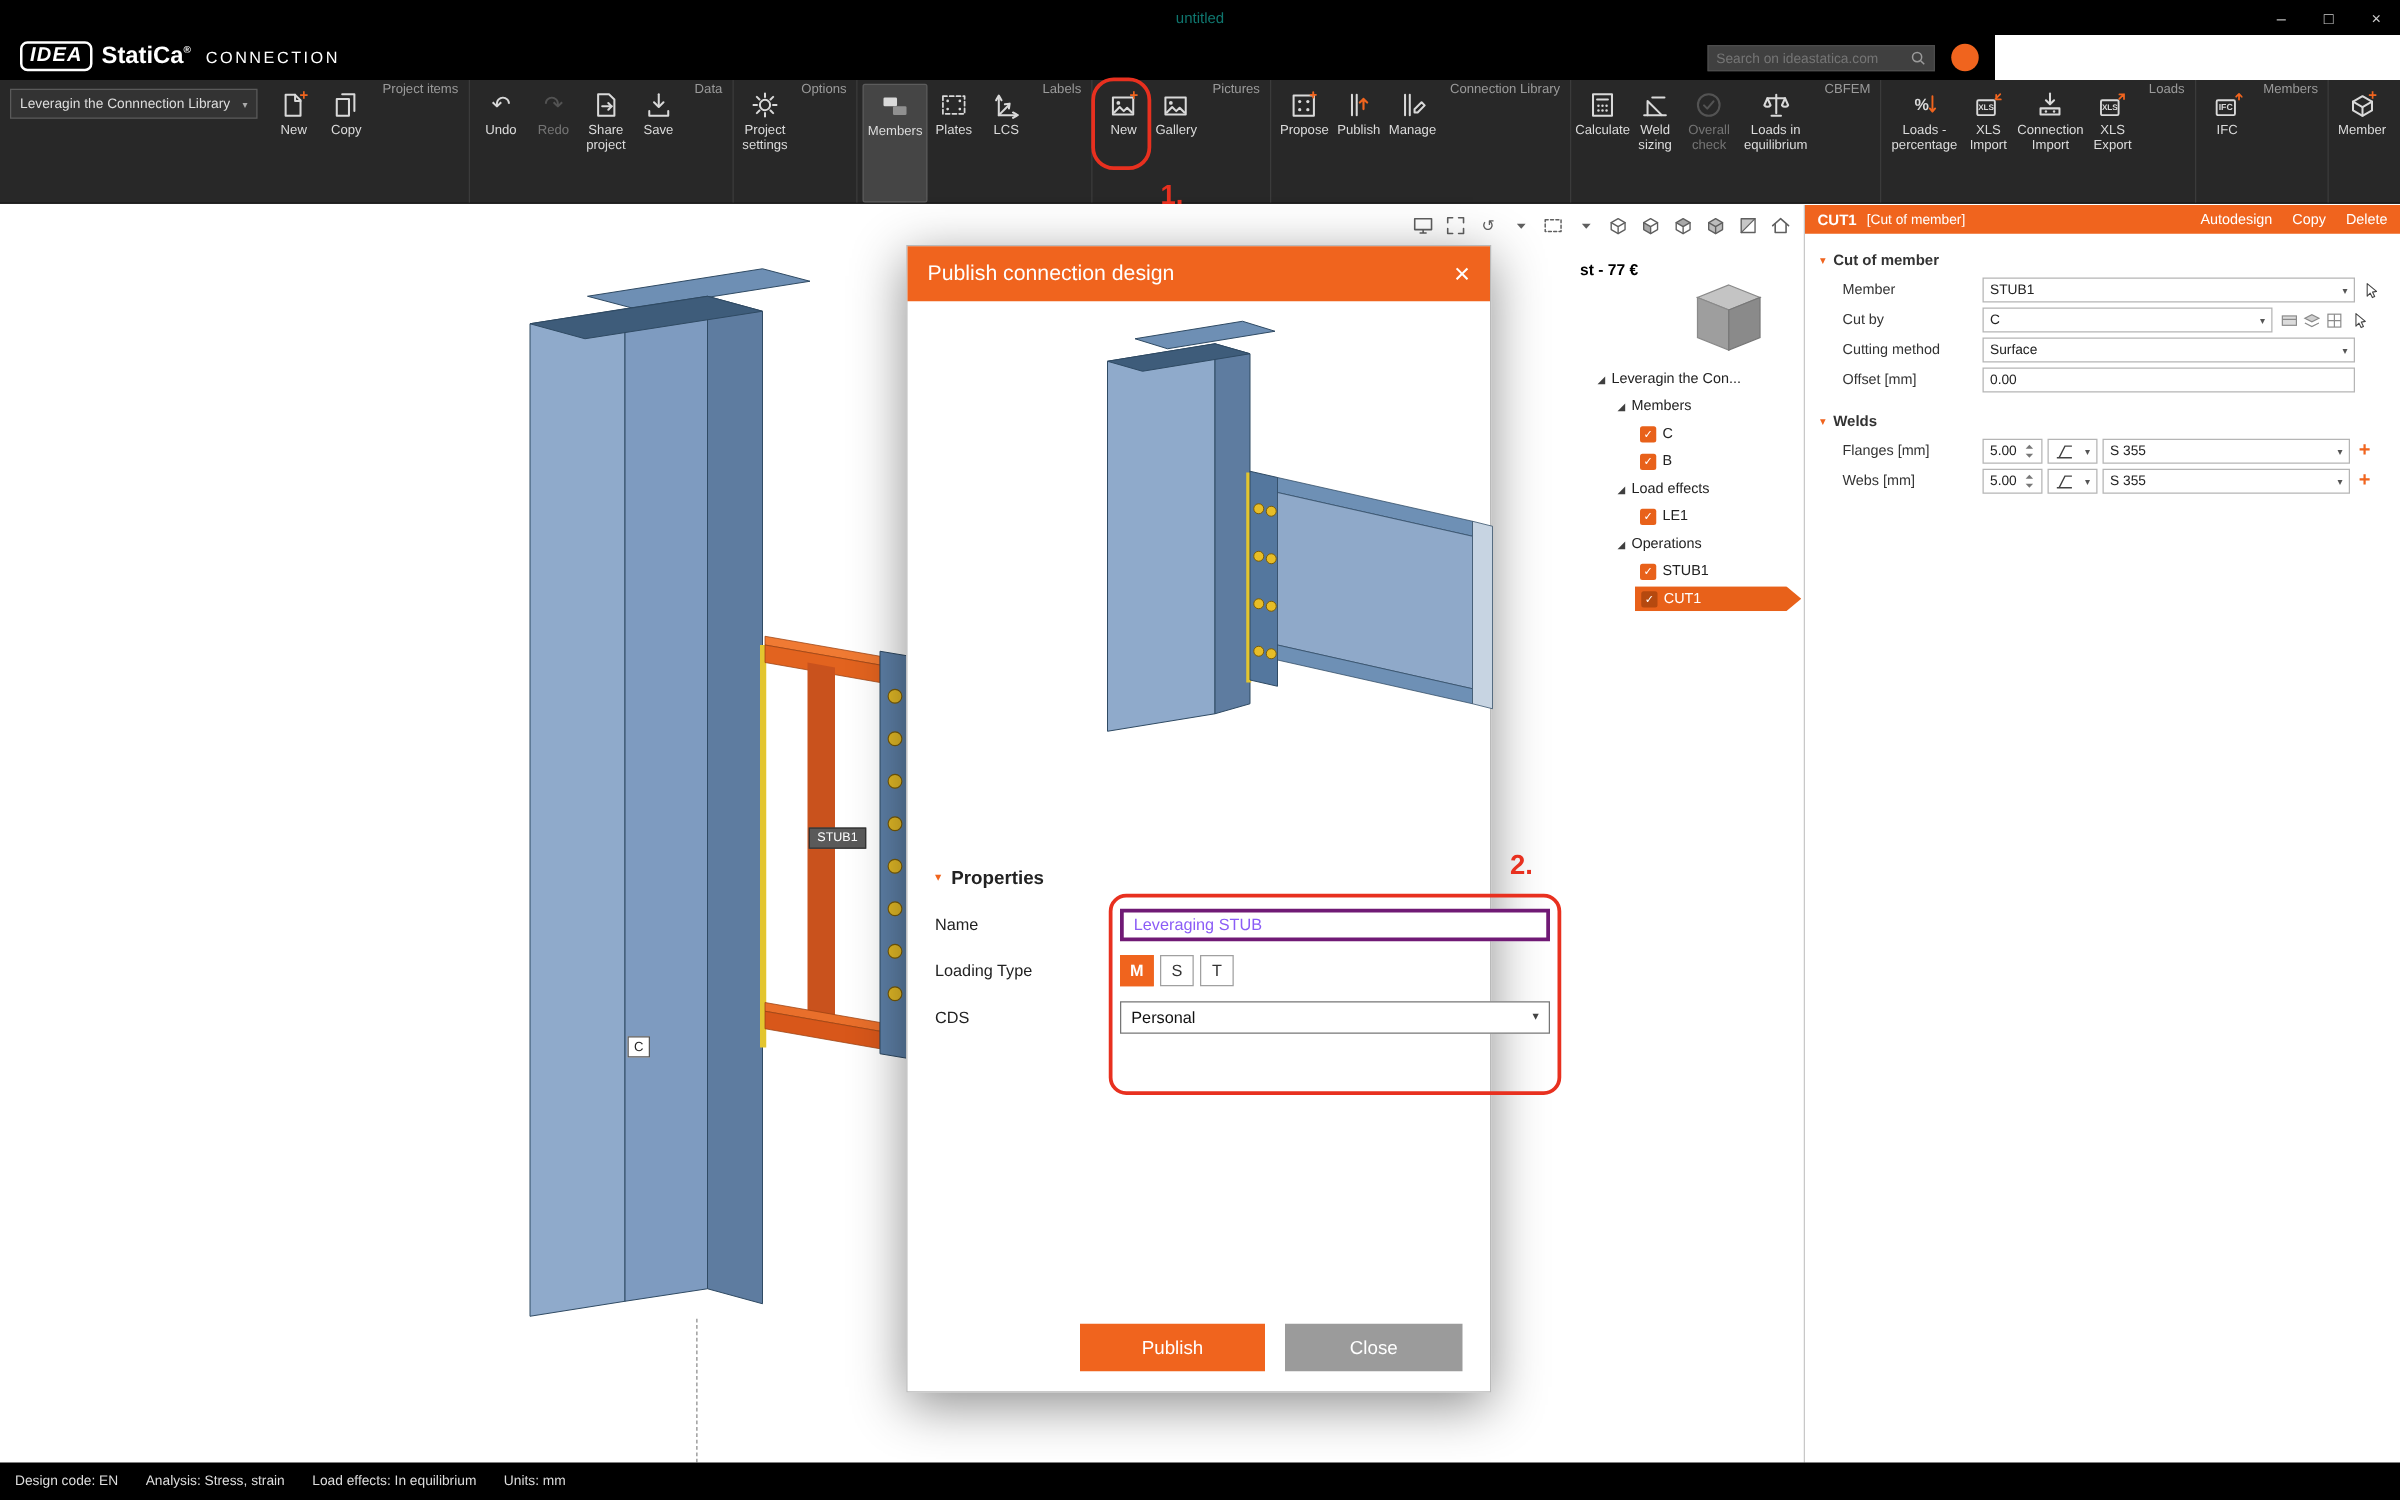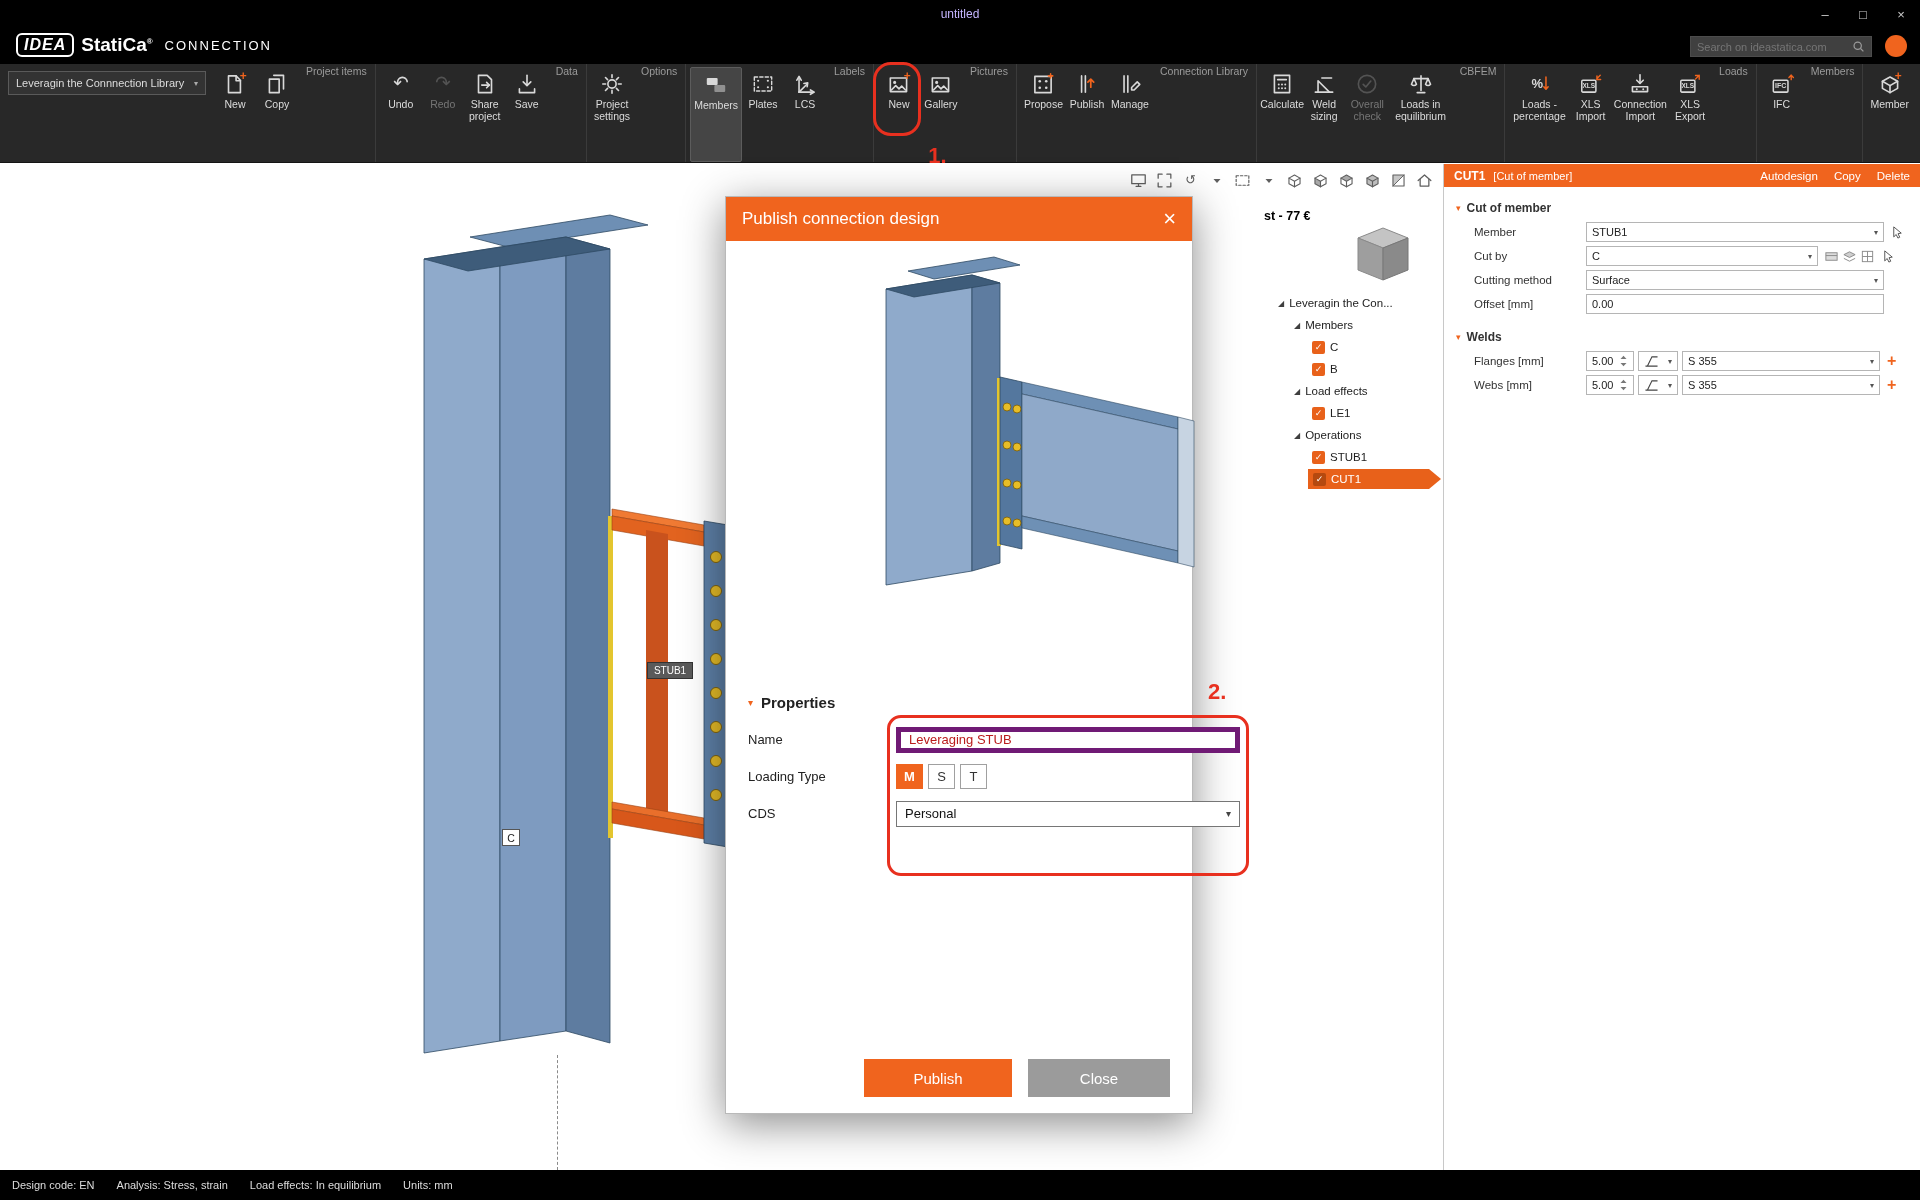--- a/index.html
+++ b/index.html
@@ -3,27 +3,27 @@
 <meta charset="utf-8">
 <style>
   * { margin:0; padding:0; box-sizing:border-box; }
   html,body { width:1920px; height:1200px; overflow:hidden; background:#fff;
     font-family:"Liberation Sans","DejaVu Sans",sans-serif; }
   body { position:relative; }
 
   
   .titlebar { position:absolute; left:0; top:0; width:1920px; height:28px; background:#000; }
   .title-center { position:absolute; left:0; right:0; top:0; height:28px; line-height:28px;
-    text-align:center; color:#c4b5fd; font-size:12px; }
+    text-align:center; color:#0f766e; font-size:12px; }
   .win-controls { position:absolute; right:0; top:0; display:flex; }
   .win-btn { width:38px; height:28px; display:flex; align-items:center; justify-content:center;
     color:#ccc; font-size:13px; cursor:pointer; }
 
   
-  .menubar { position:absolute; left:0; top:28px; width:1920px; height:36px; background:#000; }
+  .menubar { position:absolute; left:0; top:28px; width:1596px; height:36px; background:#000; }
   .logo { position:absolute; left:16px; top:5px; display:flex; align-items:center; color:#fff; }
   .logo-idea { font-style:italic; font-weight:bold; font-size:16px; border:2px solid #fff;
     border-radius:6px; padding:1px 6px; letter-spacing:1px; }
   .logo-statica { font-size:19px; font-weight:bold; margin-left:7px; }
   .logo-reg { font-size:8px; vertical-align:super; }
   .logo-product { font-size:13px; letter-spacing:2px; margin-left:12px; font-weight:400; }
   .menu-tabs { position:absolute; left:416px; top:0; height:36px; display:flex; gap:46px; }
   .menu-tab { font-size:13px; color:#e2e2e2; letter-spacing:.4px; height:36px; line-height:34px;
     position:relative; cursor:pointer; }
   .menu-tab.active { color:#F0641E; }
@@ -124,22 +124,22 @@
     padding:0 16px; font-size:17px; }
   .dlg-close { margin-left:auto; font-size:22px; cursor:pointer; line-height:22px; }
   .dlg-preview { position:absolute; top:44px; left:0; width:534px; height:450px; display:flex;
     align-items:center; justify-content:center; }
   .dlg-section { position:absolute; top:497px; left:22px; display:flex; gap:8px; align-items:center;
     font-size:15px; font-weight:bold; color:#222; }
   .dlg-section .chev { font-size:10px; }
   .dlg-fields { position:absolute; top:524px; left:22px; width:492px; }
   .f-row { display:flex; align-items:center; height:37px; }
   .f-label { width:148px; flex:0 0 148px; font-size:13px; color:#222; }
-  .f-input { flex:1; height:26px; border:5px solid #701a75; font-size:13px; padding:0 8px;
-    color:#b91c1c; font-family:inherit; outline:none; }
+  .f-input { flex:1; height:26px; border:3px solid #701a75; font-size:13px; padding:0 8px;
+    color:#8b5cf6; font-family:inherit; outline:none; }
   .lt-btn { width:27px; height:25px; border:1px solid #a0a0a0; background:#fff; color:#333;
     font-size:13px; display:flex; align-items:center; justify-content:center; margin-right:5px;
     cursor:pointer; }
   .lt-btn.selected { background:#F0641E; border-color:#F0641E; color:#fff; font-weight:bold; }
   .f-disabled { flex:1; height:26px; background:#f0f0f0; border:1px solid #c9c9c9; color:#9a9a9a;
     font-size:13px; display:flex; align-items:center; padding:0 8px; }
   .f-select { flex:1; height:26px; border:1px solid #767676; display:flex; align-items:center;
     padding:0 8px; font-size:13px; color:#111; cursor:pointer; background:#fff; }
   .f-select .caret { margin-left:auto; color:#444; font-size:10px; }
   .dlg-footer { position:absolute; bottom:16px; right:22px; display:flex; gap:16px; }

